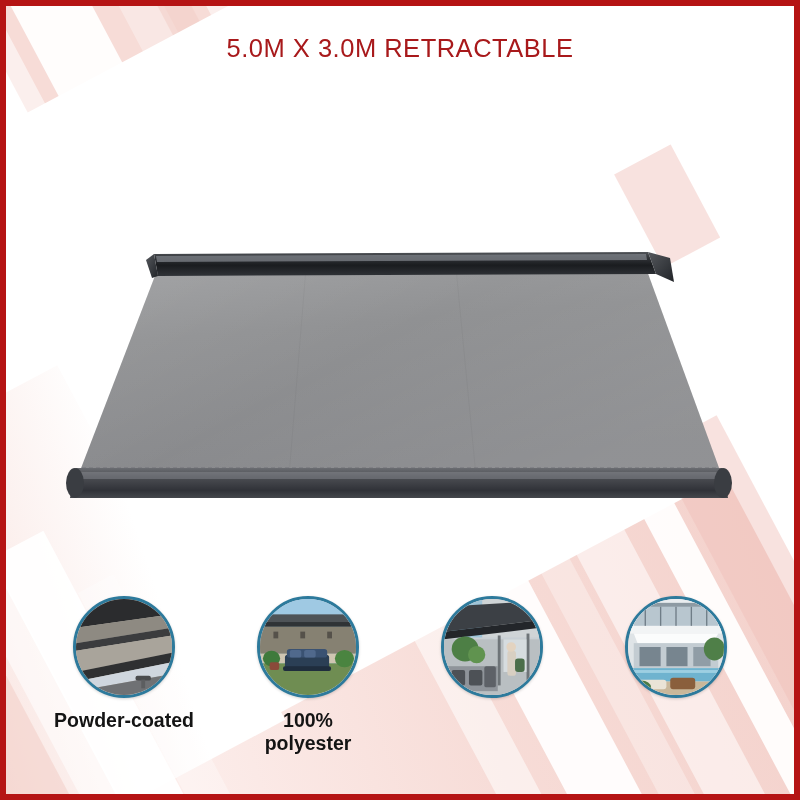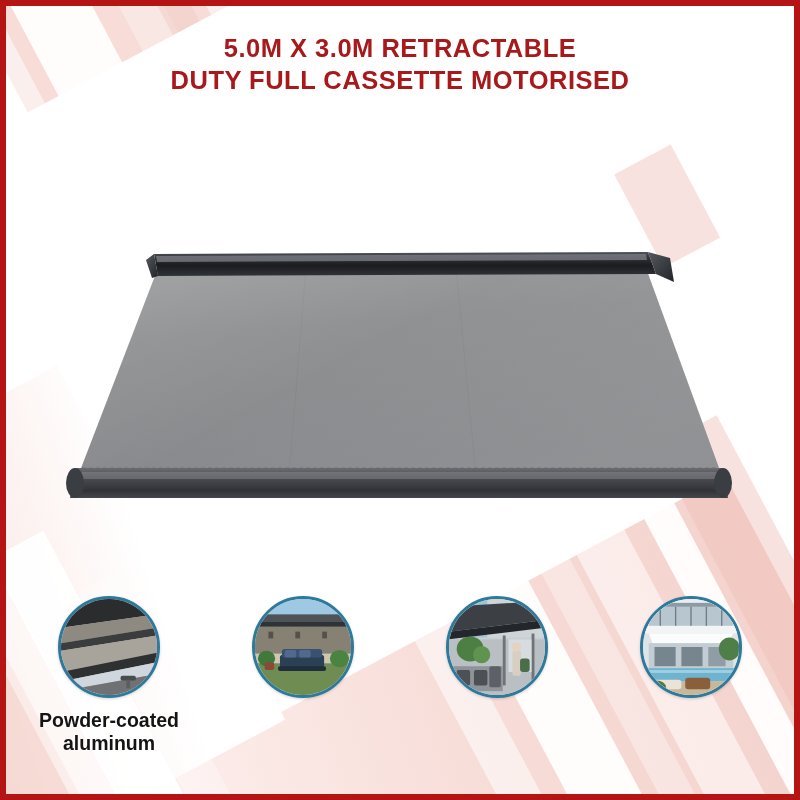--- a/index.html
+++ b/index.html
@@ -33,32 +33,32 @@
   .streak.faint{background:rgba(255,255,255,.33);}
   .streak.rose{background:rgba(243,205,199,.55);}
   .streak.rose2{background:rgba(239,190,183,.45);}
 
   
   .clearband{position:absolute;left:-60px;top:150px;width:980px;height:330px;
       background:#ffffff;transform:rotate(-28deg);transform-origin:0 0;}
 
   
   #title{position:absolute;left:0;right:0;top:26px;text-align:center;z-index:6;
-         color:#a8191b;font-weight:700;font-size:25.5px;line-height:32px;
+         color:#a8191b;font-weight:400;font-size:25.5px;line-height:32px;
          letter-spacing:.5px;
          text-shadow:0 0 3px #fff,0 0 3px #fff,0 0 6px rgba(255,255,255,.95);}
   #title .ln{display:block;white-space:nowrap;}
 
   
   #product{position:absolute;left:0;top:0;width:800px;height:800px;z-index:5;
            pointer-events:none;}
 
   
   #badges{position:absolute;left:0;right:0;bottom:18px;height:180px;z-index:7;
-          display:flex;justify-content:space-between;padding:0 15px;box-sizing:border-box;}
+          display:flex;justify-content:space-between;padding:0 30px;box-sizing:border-box;}
   .badge{width:176px;display:flex;flex-direction:column;align-items:center;}
   .disc{width:96px;height:96px;border-radius:50%;border:3px solid #2d7a9c;
         overflow:hidden;position:relative;background:#c9c9c9;
         box-shadow:0 1px 3px rgba(0,0,0,.18);}
   .disc svg{display:block;width:100%;height:100%;}
   .blabel{margin-top:11px;text-align:center;color:#141414;font-weight:700;
           font-size:19.5px;line-height:23px;}
   .blabel span{display:block;white-space:nowrap;}
 </style>
 </head>
@@ -95,21 +95,20 @@
     <div class="streak soft" style="left:430px;  top:470px;  width:40px;  height:400px;"></div>
     <div class="streak" style="left:492px;  top:440px;  width:66px;  height:420px;"></div>
     <div class="streak faint" style="left:576px;  top:430px;  width:32px;  height:420px;"></div>
     <div class="streak soft" style="left:620px;  top:420px;  width:54px;  height:430px;"></div>
     <div class="streak" style="left:700px;  top:410px;  width:34px;  height:430px;"></div>
     <div class="streak rose2" style="left:748px;  top:400px;  width:70px;  height:440px;"></div>
   </div>
 
   <div id="title">
     <span class="ln">5.0M X 3.0M RETRACTABLE</span>
-    <span class="ln">DUTY FULL CASSETTE MOTORISED</span>
   </div>
 
   <svg id="product" viewBox="0 0 800 800">
     <defs>
       <linearGradient id="fabric" x1="0" y1="0" x2="0.25" y2="1">
         <stop offset="0" stop-color="#9a9b9d"></stop>
         <stop offset="0.35" stop-color="#8e8f91"></stop>
         <stop offset="1" stop-color="#86878a"></stop>
       </linearGradient>
       <linearGradient id="cassette" x1="0" y1="0" x2="0" y2="1">
@@ -169,21 +168,20 @@
           <polygon points="0,54 100,38 100,56 0,76" fill="#a9a49b"></polygon>
           <polygon points="0,76 100,56 100,66 0,86" fill="#2f3032"></polygon>
           <polygon points="0,86 100,66 100,78 0,96" fill="#cfd6de"></polygon>
           <polygon points="0,96 100,78 100,100 0,100" fill="#6f7174"></polygon>
           <rect x="62" y="80" width="16" height="5" rx="2" fill="#4a4b4d"></rect>
           <rect x="68" y="84" width="4" height="9" fill="#5c5e60"></rect>
         </svg>
       </div>
       <div class="blabel">
         <span>Powder-coated</span>
-        <span>aluminum</span>
       </div>
     </div>
 
     <div class="badge">
       <div class="disc">
         <svg viewBox="0 0 100 100" preserveAspectRatio="xMidYMid slice">
           <rect width="100" height="100" fill="#a9cde4"></rect>
           <rect y="0" width="100" height="20" fill="#9fc9e3"></rect>
           <rect y="16" width="100" height="10" fill="#4e5357"></rect>
           <rect y="24" width="100" height="5" fill="#2f3336"></rect>
@@ -196,20 +194,24 @@
           <rect y="67" width="100" height="33" fill="#6f8d52"></rect>
           <ellipse cx="12" cy="62" rx="9" ry="8" fill="#3f7a3c"></ellipse>
           <ellipse cx="88" cy="62" rx="10" ry="9" fill="#4a8440"></ellipse>
           <rect x="26" y="58" width="46" height="14" rx="3" fill="#2b3f55"></rect>
           <rect x="28" y="52" width="42" height="9" rx="3" fill="#3a5272"></rect>
           <rect x="31" y="53" width="12" height="8" rx="2" fill="#50698c"></rect>
           <rect x="46" y="53" width="12" height="8" rx="2" fill="#50698c"></rect>
           <rect x="24" y="70" width="50" height="5" rx="2" fill="#1f2d3d"></rect>
           <rect x="10" y="66" width="10" height="8" rx="2" fill="#8a4a3a"></rect>
         </svg>
+      </div>
+      <div class="blabel">
+        <span>100%</span>
+        <span>polyester</span>
       </div>
     </div>
 
     <div class="badge">
       <div class="disc">
         <svg viewBox="0 0 100 100" preserveAspectRatio="xMidYMid slice">
           <rect width="100" height="100" fill="#c8cfd4"></rect>
           <rect x="0" y="0" width="40" height="40" fill="#9ec4d8"></rect>
           <rect x="40" y="0" width="60" height="40" fill="#cfd4d6"></rect>
           <polygon points="0,8 100,2 100,22 0,34" fill="#3c4045"></polygon>

